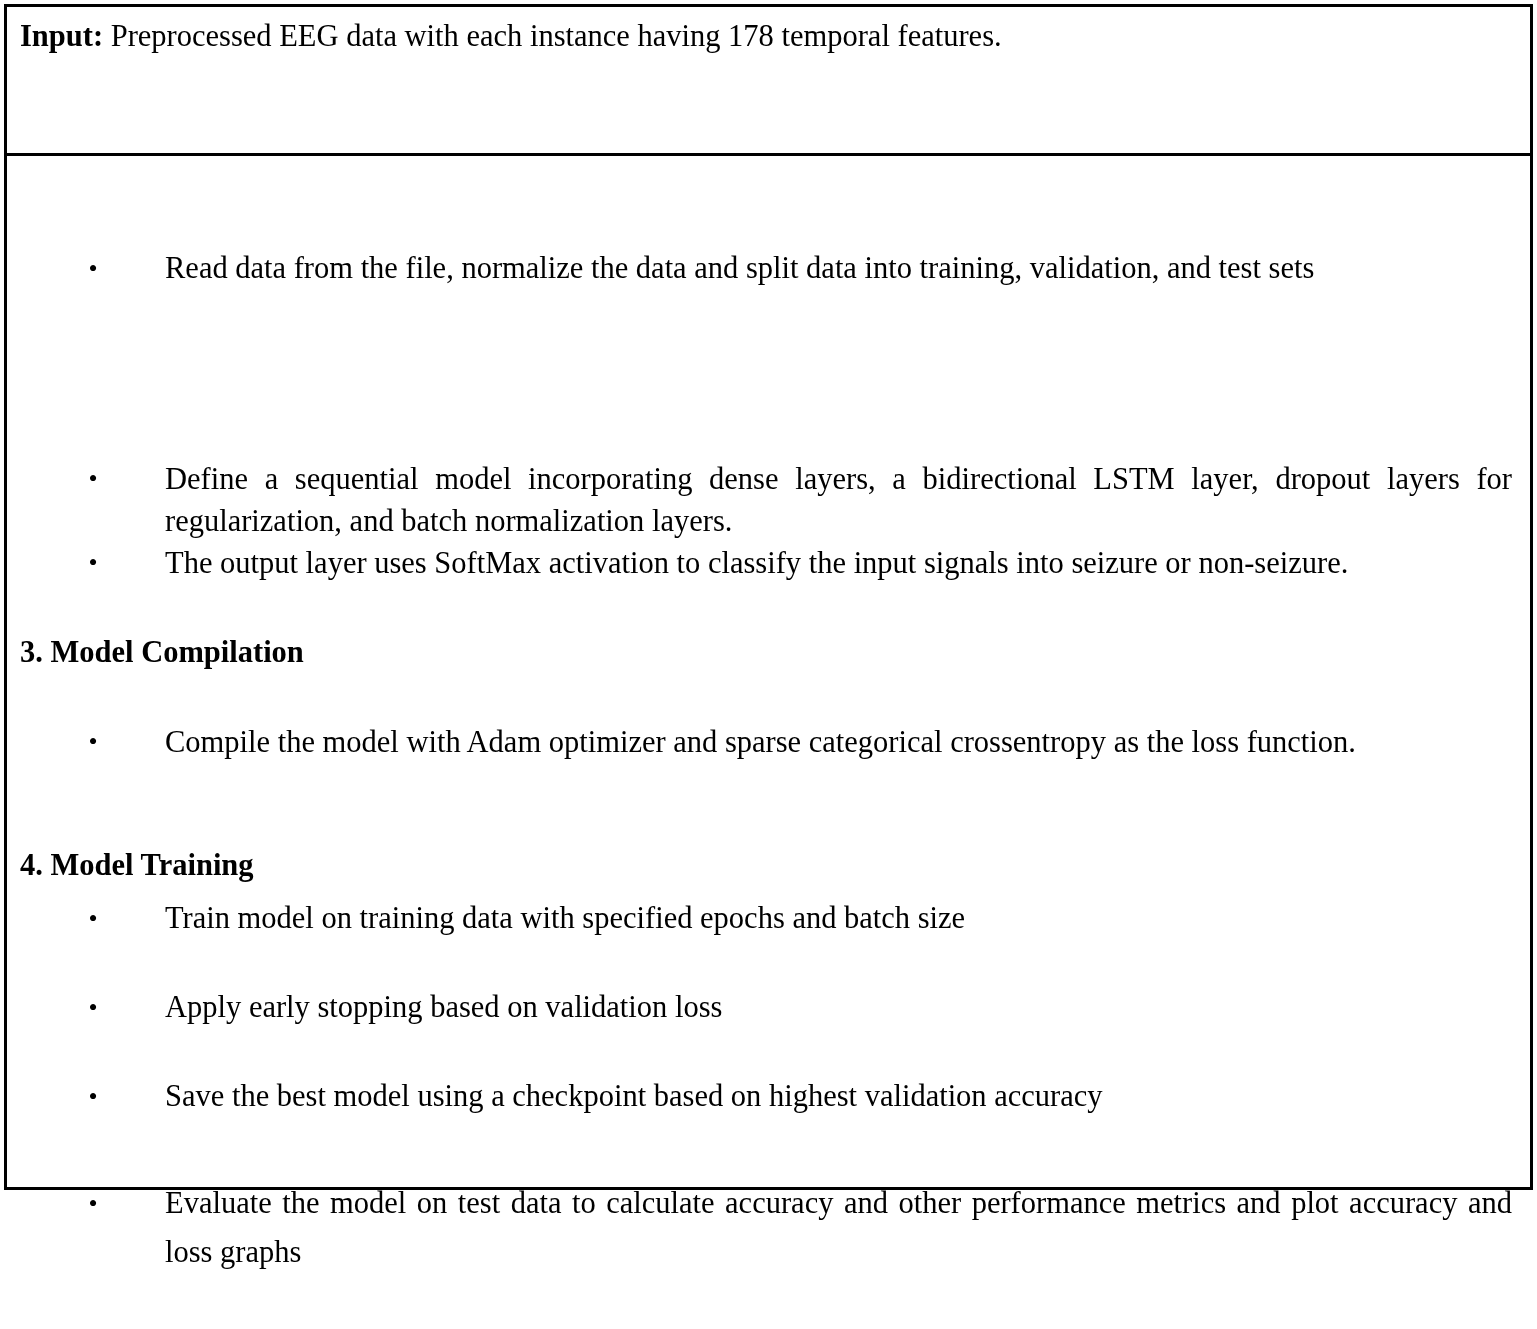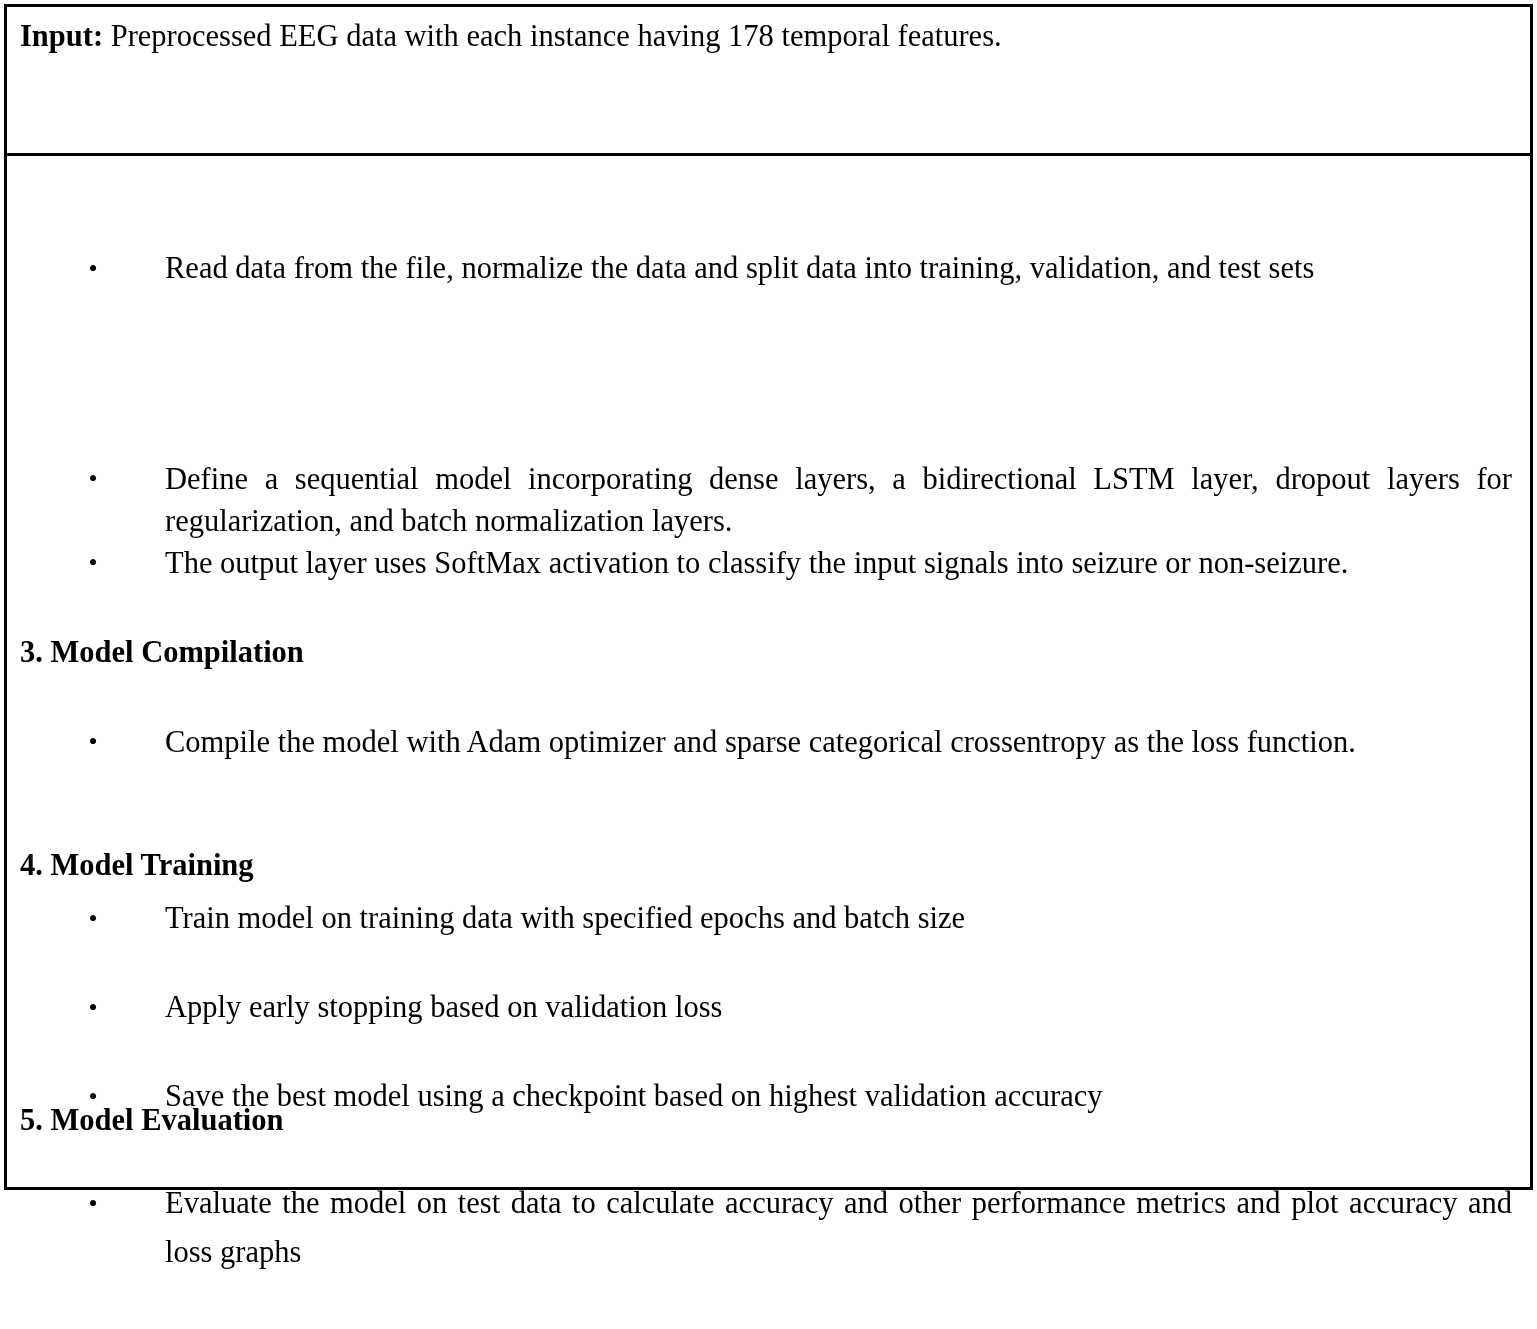--- a/index.html
+++ b/index.html
@@ -153,21 +153,20 @@
         <div class="bullet-row" style="margin-bottom:40px;">
           <span class="dot">•</span>
           <span class="btext">Apply early stopping based on validation loss</span>
         </div>
         <div class="bullet-row">
           <span class="dot">•</span>
           <span class="btext">Save the best model using a checkpoint based on highest validation accuracy</span>
         </div>
       </div>
 
-      <div class="sec-head" style="top:947px;">5. Model Evaluation</div>
       <div class="bullet-block loose" style="top:1023px;">
         <div class="bullet-row">
           <span class="dot">•</span>
           <span class="btext">Evaluate the model on test data to calculate accuracy and other performance metrics and plot accuracy and loss graphs</span>
         </div>
       </div>
 
     </div>
   </div>
 </div>

